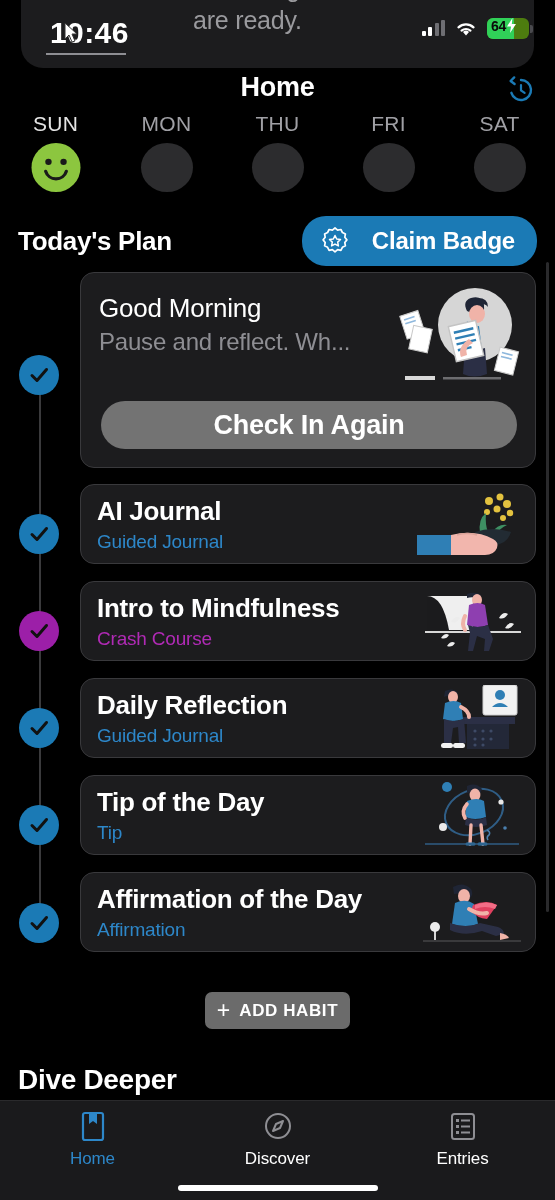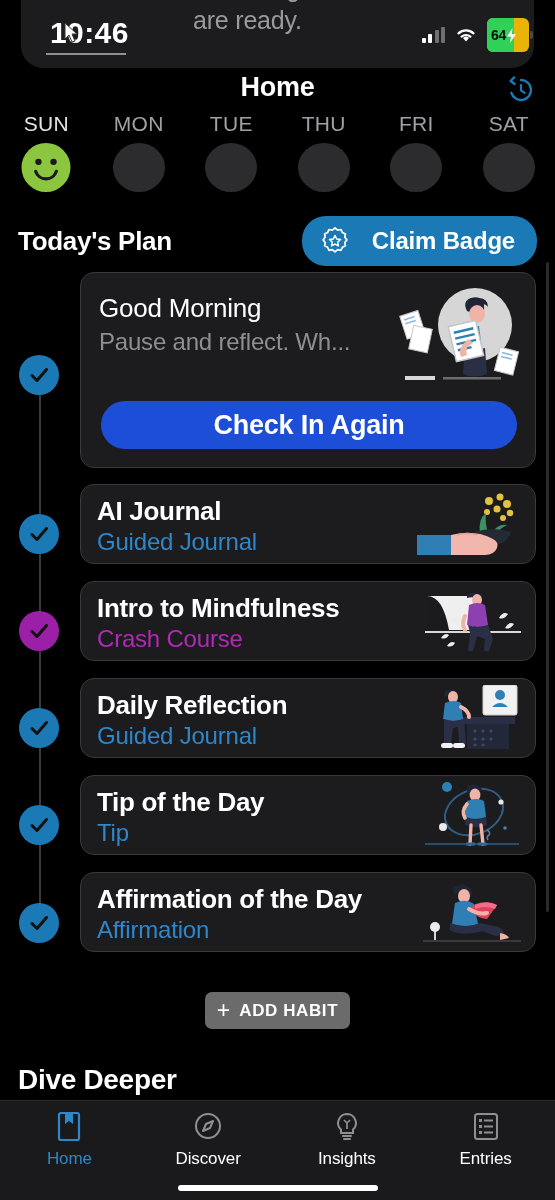--- a/index.html
+++ b/index.html
@@ -43,22 +43,22 @@
     position:absolute; right:22px; top:18px;
     display:flex; align-items:center; gap:9px;
   }
   .sig{ display:flex; align-items:flex-end; gap:2.5px; height:15px;}
   .sig i{ display:block; width:4px; background:#fff; border-radius:1px;}
   .sig i:nth-child(1){height:5px;}
   .sig i:nth-child(2){height:9px;}
   .sig i:nth-child(3){height:13px; background:#6e6e73;}
   .sig i:nth-child(4){height:16px; background:#6e6e73;}
   .batt{
-    position:relative; width:42px; height:34px; border-radius:6px;
-    background:#eab308; overflow:hidden; display:flex; align-items:center;
+    position:relative; width:42px; height:21px; border-radius:6px;
+    background:#4d7c0f; overflow:hidden; display:flex; align-items:flex-start;
   }
   .batt .fill{
     position:absolute; left:0; top:0; height:100%; width:64%;
     background:#30d158;
   }
   .batt .lvl{
     position:relative; font-size:14px; font-weight:700; color:#0a0a0a;
     padding-left:4px; letter-spacing:-.3px; z-index:2;
   }
   .batt .bolt{ position:relative; z-index:2; margin-left:0px;}
@@ -124,31 +124,31 @@
   .card{
     position:absolute; left:80px; width:456px;
     background:#1c1c1e; border:1px solid #39393c; border-radius:14px;
     overflow:hidden; cursor:pointer;
   }
   .checkin-card{ top:0; height:196px; padding:20px 20px 18px 18px; }
   .ci-title{ font-size:26px; font-weight:400; letter-spacing:-.2px;}
   .ci-sub{ font-size:24px; color:#8e8e93; margin-top:4px; letter-spacing:-.2px;}
   .ci-btn{
     position:absolute; left:20px; bottom:18px; width:416px; height:48px;
-    background:#1d4ed8; border-radius:24px;
+    background:#737373; border-radius:24px;
     display:flex; align-items:center; justify-content:center;
     font-size:27px; font-weight:700; color:#fff; letter-spacing:-.2px;
     cursor:pointer; border:none;margin-top:36px;
   }
   .ci-art{ position:absolute; right:10px; top:10px; width:128px; height:100px;}
   .ci-bars{ position:absolute; right:34px; top:102px; width:96px; height:6px;}
 
   .habit{ height:80px; padding:10px 0 0 16px; }
   .h-title{ font-size:26px; font-weight:700; letter-spacing:-.3px; line-height:32px;}
-  .h-sub{ font-size:24px; line-height:30px; letter-spacing:-.2px;}
+  .h-sub{ font-size:19px; line-height:30px; letter-spacing:-.2px;}
   .h-sub.blue{ color:#2d87c9; }
   .h-sub.purple{ color:#b02ab5; }
   .h-art{ position:absolute; right:8px; top:6px; width:110px; height:68px;}
 
   
   .add-habit{
     position:absolute; left:205px; top:992px; width:145px; height:37px;
     background:#6b6b6b; border-radius:7px;
     display:flex; align-items:center; justify-content:center; gap:9px;
     cursor:pointer; border:none;
@@ -239,24 +239,20 @@
     <span class="day-label">SUN</span>
     <svg class="smiley" viewBox="0 0 52 52">
       <circle cx="26" cy="26" r="26" fill="#8cc63f"></circle>
       <circle cx="18" cy="20" r="3.4" fill="#1a1a1a"></circle>
       <circle cx="34" cy="20" r="3.4" fill="#1a1a1a"></circle>
       <path d="M15 30 a11.5 11.5 0 0 0 22 0" stroke="#1a1a1a" stroke-width="3.4" fill="none" stroke-linecap="round"></path>
     </svg>
   </div>
   <div class="day">
     <span class="day-label">MON</span>
-    <span class="day-dot"></span>
-  </div>
-  <div class="day">
-    <span class="day-label">TUE</span>
     <span class="day-dot"></span>
   </div>
   <div class="day">
     <span class="day-label">THU</span>
     <span class="day-dot"></span>
   </div>
   <div class="day">
     <span class="day-label">FRI</span>
     <span class="day-dot"></span>
   </div>
@@ -483,28 +479,20 @@
   </div>
   <div class="tab">
     <svg width="30" height="32" viewBox="0 0 30 32">
       <circle cx="15" cy="15" r="12" fill="none" stroke="#8e8e93" stroke-width="2"></circle>
       <path d="M20 10 L13 13 L10 20 L17 17z" fill="none" stroke="#8e8e93" stroke-width="2" stroke-linejoin="round"></path>
     </svg>
     <span class="tab-label">Discover</span>
   </div>
   <div class="tab">
     <svg width="30" height="32" viewBox="0 0 30 32">
-      <path d="M15 3 a9 9 0 0 1 6 15.6 V22 h-12 v-3.4 A9 9 0 0 1 15 3z" fill="none" stroke="#8e8e93" stroke-width="2"></path>
-      <path d="M11 25 h8 M12 28 h6" stroke="#8e8e93" stroke-width="2" stroke-linecap="round"></path>
-      <path d="M15 11 v7 M15 12 l-3 -3 M15 12 l3 -3" stroke="#8e8e93" stroke-width="1.7" fill="none"></path>
-    </svg>
-    <span class="tab-label">Insights</span>
-  </div>
-  <div class="tab">
-    <svg width="30" height="32" viewBox="0 0 30 32">
       <rect x="4" y="3" width="22" height="25" rx="2.5" fill="none" stroke="#8e8e93" stroke-width="2"></rect>
       <g fill="#8e8e93">
         <rect x="8" y="8" width="3" height="3"></rect>
           <rect x="13" y="8.5" width="9" height="2"></rect>
         <rect x="8" y="14" width="3" height="3"></rect>
           <rect x="13" y="14.5" width="9" height="2"></rect>
         <rect x="8" y="20" width="3" height="3"></rect>
           <rect x="13" y="20.5" width="9" height="2"></rect>
       </g>
     </svg>

